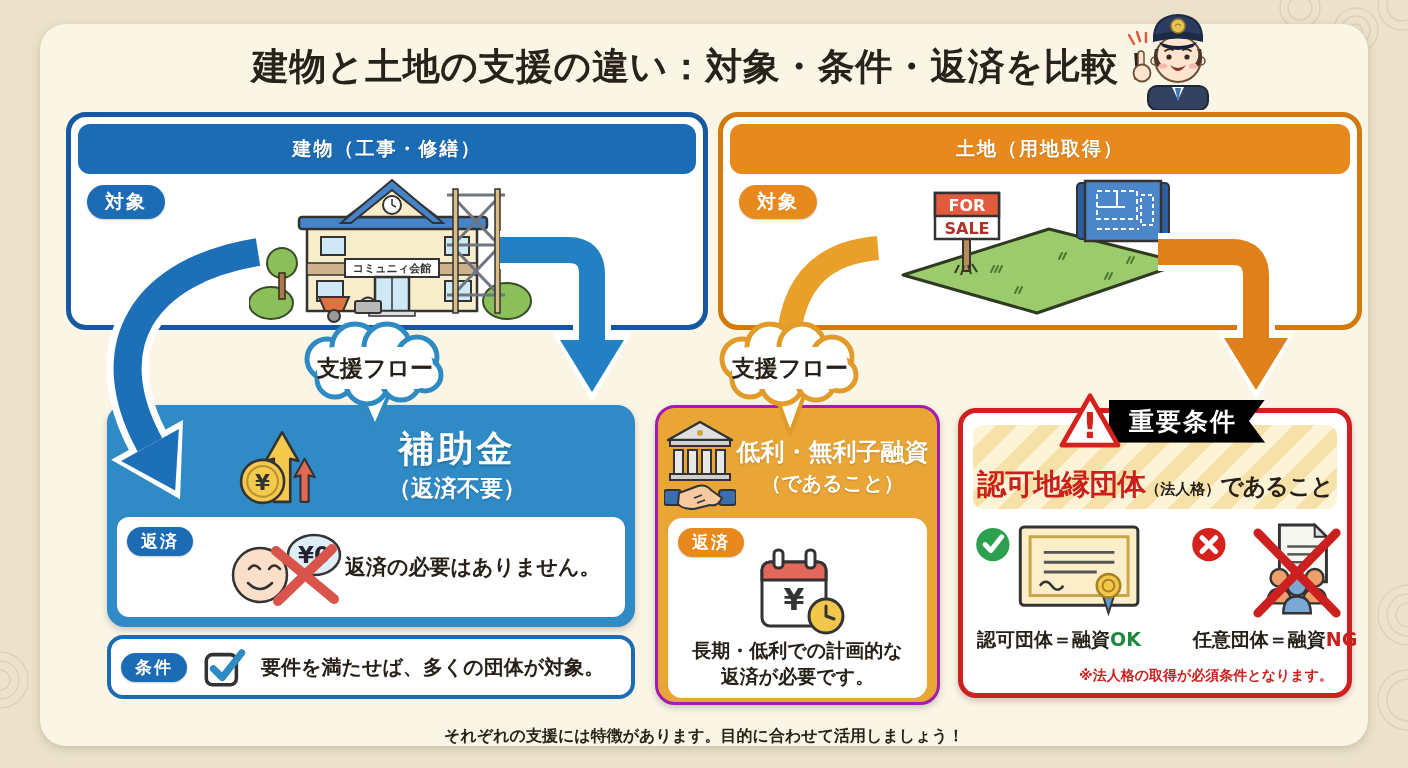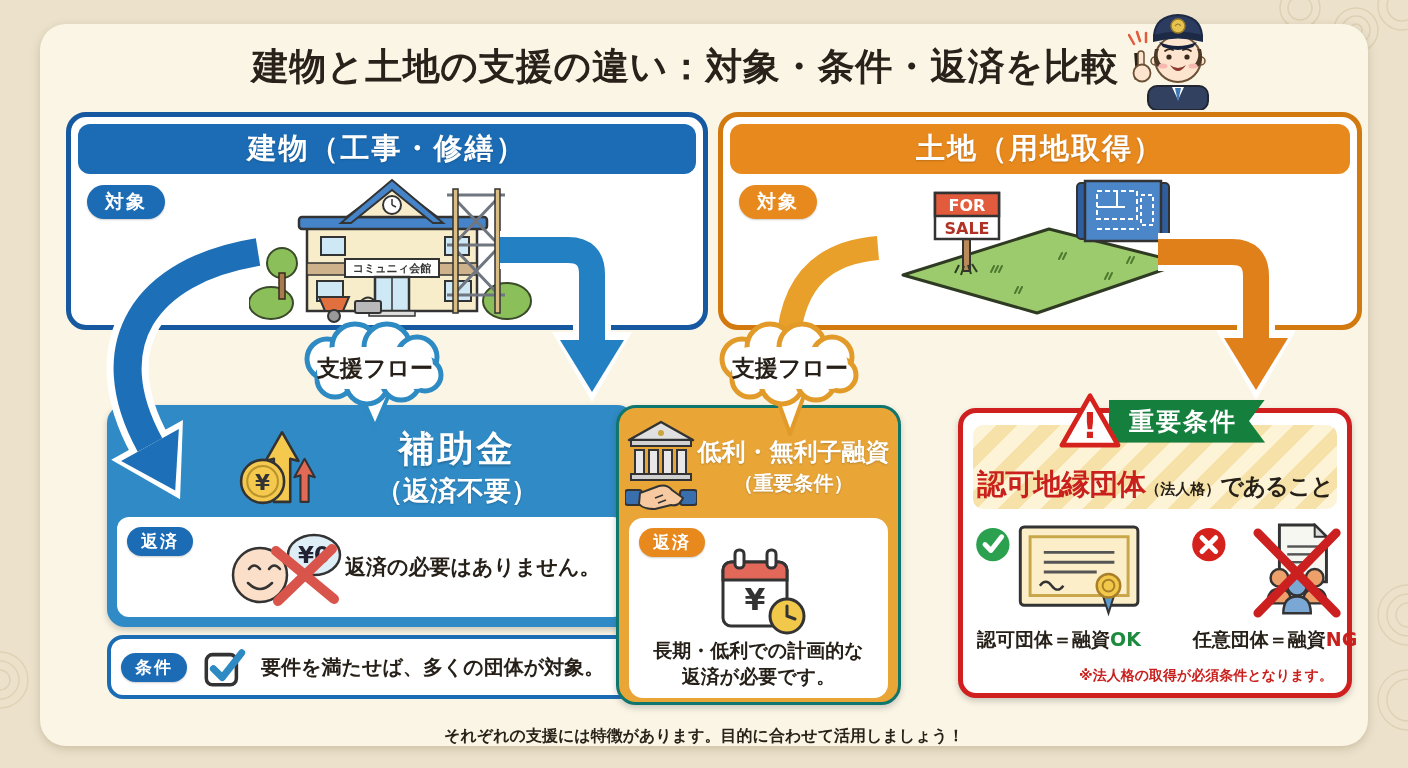--- a/index.html
+++ b/index.html
@@ -9,65 +9,65 @@
           background:#faf5e5;border-radius:26px;box-shadow:0 3px 10px rgba(120,100,60,.28);}
   .deco{position:absolute;pointer-events:none;}
   .title{position:absolute;left:0;right:0;top:42px;text-align:center;
          font-size:37px;font-weight:800;color:#29211a;letter-spacing:.5px;}
   
   .panel{position:absolute;background:#fff;border-radius:20px;}
   .panel.blue{border:5px solid #1659a0;}
   .panel.orange{border:5px solid #d2790f;}
   .panel-header{position:absolute;left:7px;right:7px;top:7px;height:50px;border-radius:12px;
         display:flex;align-items:center;justify-content:center;color:#fff;
-        font-size:29px;font-weight:800;letter-spacing:2px;text-shadow:0 1px 2px rgba(0,0,0,.18);}
+        font-size:19px;font-weight:800;letter-spacing:2px;text-shadow:0 1px 2px rgba(0,0,0,.18);}
   .panel-header.blue-bg{background:#1b6cb5;}
   .panel-header.orange-bg{background:#e8891d;}
   .pill{position:absolute;border-radius:999px;color:#fff;font-weight:800;font-size:19px;
         padding:4px 18px;letter-spacing:2px;box-shadow:0 1px 2px rgba(0,0,0,.2);}
   .pill.blue-bg{background:#1b6cb5;}
   .pill.orange-bg{background:#e8891d;}
   .pill.sm{font-size:17px;padding:3px 14px;}
   
   .subsidy{position:absolute;left:107px;top:405px;width:528px;height:222px;
            background:#2f8ac5;border-radius:18px;box-shadow:0 3px 6px rgba(60,60,60,.25);}
   .subsidy-title{position:absolute;left:205px;width:290px;top:20px;text-align:center;
            color:#fff;font-size:36px;font-weight:800;letter-spacing:3px;text-shadow:0 2px 2px rgba(0,0,0,.2);}
   .subsidy-sub{position:absolute;left:205px;width:290px;top:68px;text-align:center;
-           color:#fff;font-size:27px;font-weight:800;text-shadow:0 1px 2px rgba(0,0,0,.2);}
+           color:#fff;font-size:23px;font-weight:800;text-shadow:0 1px 2px rgba(0,0,0,.2);}
   .white-inset{position:absolute;background:#fff;border-radius:12px;}
   .repay-text{position:absolute;left:228px;top:36px;width:275px;
            font-size:21px;font-weight:800;color:#262019;}
   
   .cond{position:absolute;left:107px;top:635px;width:528px;height:64px;background:#ffffff;
         border:4px solid #1b6cb5;border-radius:16px;display:flex;align-items:center;gap:14px;
         padding-left:10px;box-sizing:border-box;}
   .cond-text{font-size:20px;font-weight:800;color:#262019;}
   
-  .loan{position:absolute;left:616px;top:405px;width:285px;height:300px;background:#e9a637;
-        border:3px solid #0f766e;border-radius:20px;box-sizing:border-box;
+  .loan{position:absolute;left:655px;top:405px;width:285px;height:300px;background:#e9a637;
+        border:3px solid #a21caf;border-radius:20px;box-sizing:border-box;
         box-shadow:0 3px 6px rgba(60,60,60,.25);}
   .loan-title{position:absolute;left:74px;right:4px;top:28px;text-align:center;color:#fff;
         font-size:24px;font-weight:800;text-shadow:0 1px 2px rgba(0,0,0,.2);}
   .loan-sub{position:absolute;left:74px;right:4px;top:62px;text-align:center;color:#fff;
         font-size:20px;font-weight:800;text-shadow:0 1px 2px rgba(0,0,0,.2);}
   .loan-line{position:absolute;left:0;right:0;text-align:center;font-size:19px;font-weight:800;color:#262019;}
   
   .imp{position:absolute;left:958px;top:408px;width:394px;height:290px;background:#fff;
        border:5px solid #cf1f1f;border-radius:18px;box-sizing:border-box;
        box-shadow:0 3px 6px rgba(60,60,60,.25);}
   .imp-stripes{position:absolute;left:10px;right:10px;top:12px;height:84px;border-radius:10px;
        background:repeating-linear-gradient(-45deg,#fdf4d7 0 15px,#f6e2a8 15px 30px);}
   .imp-headline{position:absolute;left:0;right:0;top:40px;display:flex;justify-content:center;
        align-items:baseline;white-space:nowrap;font-family:Liberation Mono, monospace;}
   .hl-red{color:#c9201d;font-size:29px;font-weight:800;letter-spacing:-1px;}
   .hl-paren{color:#262019;font-size:15px;font-weight:800;}
   .hl-rest{color:#262019;font-size:23px;font-weight:800;letter-spacing:-1px;}
   .ribbon{position:absolute;left:96px;top:-20px;display:flex;align-items:center;z-index:3;}
-  .ribbon-banner{background:#15803d;color:#fff;font-size:25px;font-weight:800;letter-spacing:2px;
+  .ribbon-banner{background:#000000;color:#fff;font-size:25px;font-weight:800;letter-spacing:2px;
        padding:5px 28px 5px 20px;margin-left:-12px;
        clip-path:polygon(0 0,100% 0,calc(100% - 16px) 50%,100% 100%,0 100%);
        box-shadow:0 2px 3px rgba(0,0,0,.25);}
   .imp-cols{position:absolute;left:10px;right:10px;top:110px;display:flex;gap:44px;}
   .imp-col{flex:1;display:flex;flex-direction:column;align-items:center;}
   .imp-label{font-size:19px;font-weight:800;color:#262019;margin-top:6px;white-space:nowrap;}
   .ok{color:#1d8a3e;} .ng{color:#c9201d;}
   .imp-note{position:absolute;right:14px;bottom:8px;font-size:14px;font-weight:800;color:#c9201d;}
   .footer{position:absolute;left:0;right:0;top:726px;text-align:center;
           font-size:16px;font-weight:800;color:#2a2118;}
@@ -254,21 +254,21 @@
       <rect x="24" y="30" width="9" height="24" fill="#e8e8e8" stroke="#333" stroke-width="2"></rect>
       <rect x="38" y="30" width="9" height="24" fill="#e8e8e8" stroke="#333" stroke-width="2"></rect>
       <rect x="52" y="30" width="9" height="24" fill="#e8e8e8" stroke="#333" stroke-width="2"></rect>
       <rect x="6" y="54" width="60" height="6" fill="#d0d0d0" stroke="#333" stroke-width="2"></rect>
       <rect x="0" y="70" width="17" height="15" rx="3" fill="#3a6fae" stroke="#333" stroke-width="2"></rect>
       <rect x="55" y="70" width="17" height="15" rx="3" fill="#3a6fae" stroke="#333" stroke-width="2"></rect>
       <path d="M15,73 L34,66 Q42,64 47,70 L58,78 Q54,87 46,85 L30,89 Q18,89 14,84 Z" fill="#f6c9a0" stroke="#333" stroke-width="2" stroke-linejoin="round"></path>
       <path d="M30,78 l8,-3 M33,83 l8,-3" stroke="#333" stroke-width="1.5" fill="none"></path>
     </svg>
     <div class="loan-title">低利・無利子融資</div>
-    <div class="loan-sub">（重要条件）</div>
+    <div class="loan-sub">（であること）</div>
     <div class="white-inset" style="left:10px;top:110px;width:259px;height:180px;border-radius:14px;">
       <div class="pill orange-bg sm" style="left:10px;top:10px;">返済</div>
       <svg class="abs" style="left:84px;top:26px;" width="96" height="96" viewBox="0 0 96 96">
         <rect x="10" y="18" width="64" height="64" rx="8" fill="#fff" stroke="#333" stroke-width="3"></rect>
         <path d="M10,36 L10,26 a8,8 0 0 1 8,-8 L66,18 a8,8 0 0 1 8,8 L74,36 Z" fill="#e2695a" stroke="#333" stroke-width="3"></path>
         <rect x="22" y="6" width="9" height="18" rx="4" fill="#fff" stroke="#333" stroke-width="3"></rect>
         <rect x="54" y="6" width="9" height="18" rx="4" fill="#fff" stroke="#333" stroke-width="3"></rect>
         <text x="42" y="66" text-anchor="middle" font-size="30" font-weight="800" fill="#333">¥</text>
         <circle cx="74" cy="72" r="17" fill="#f2c84b" stroke="#333" stroke-width="3"></circle>
         <path d="M74,72 L74,62 M74,72 L82,75" stroke="#333" stroke-width="3" stroke-linecap="round"></path>

